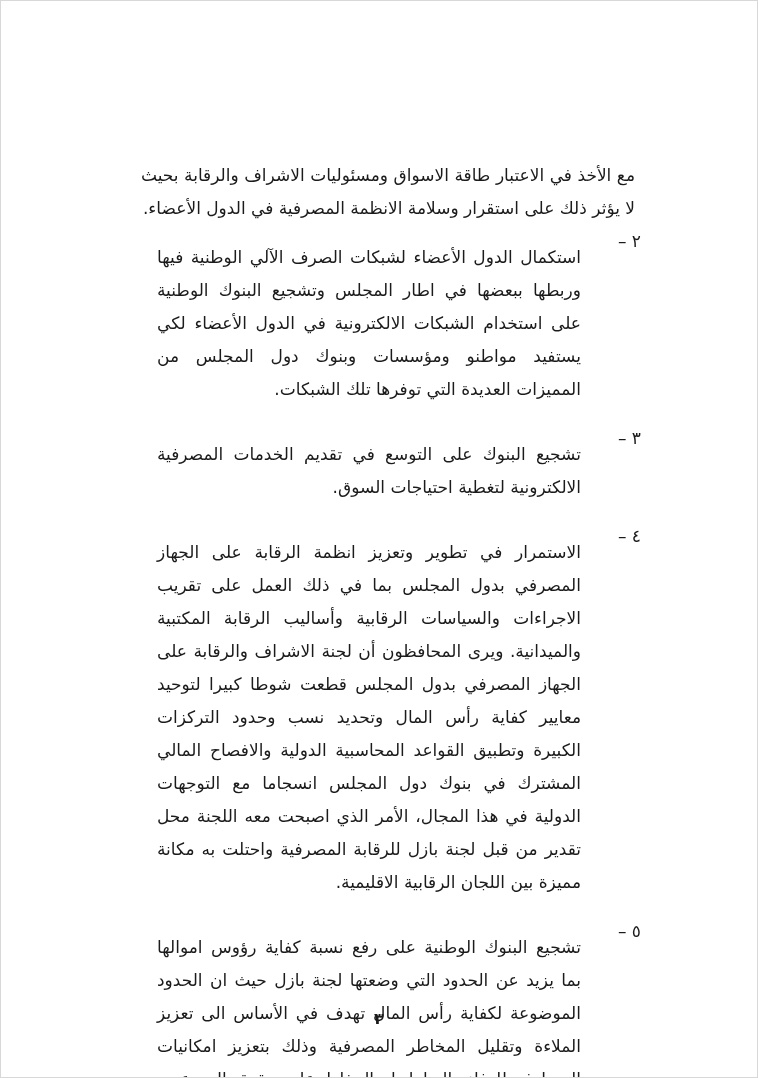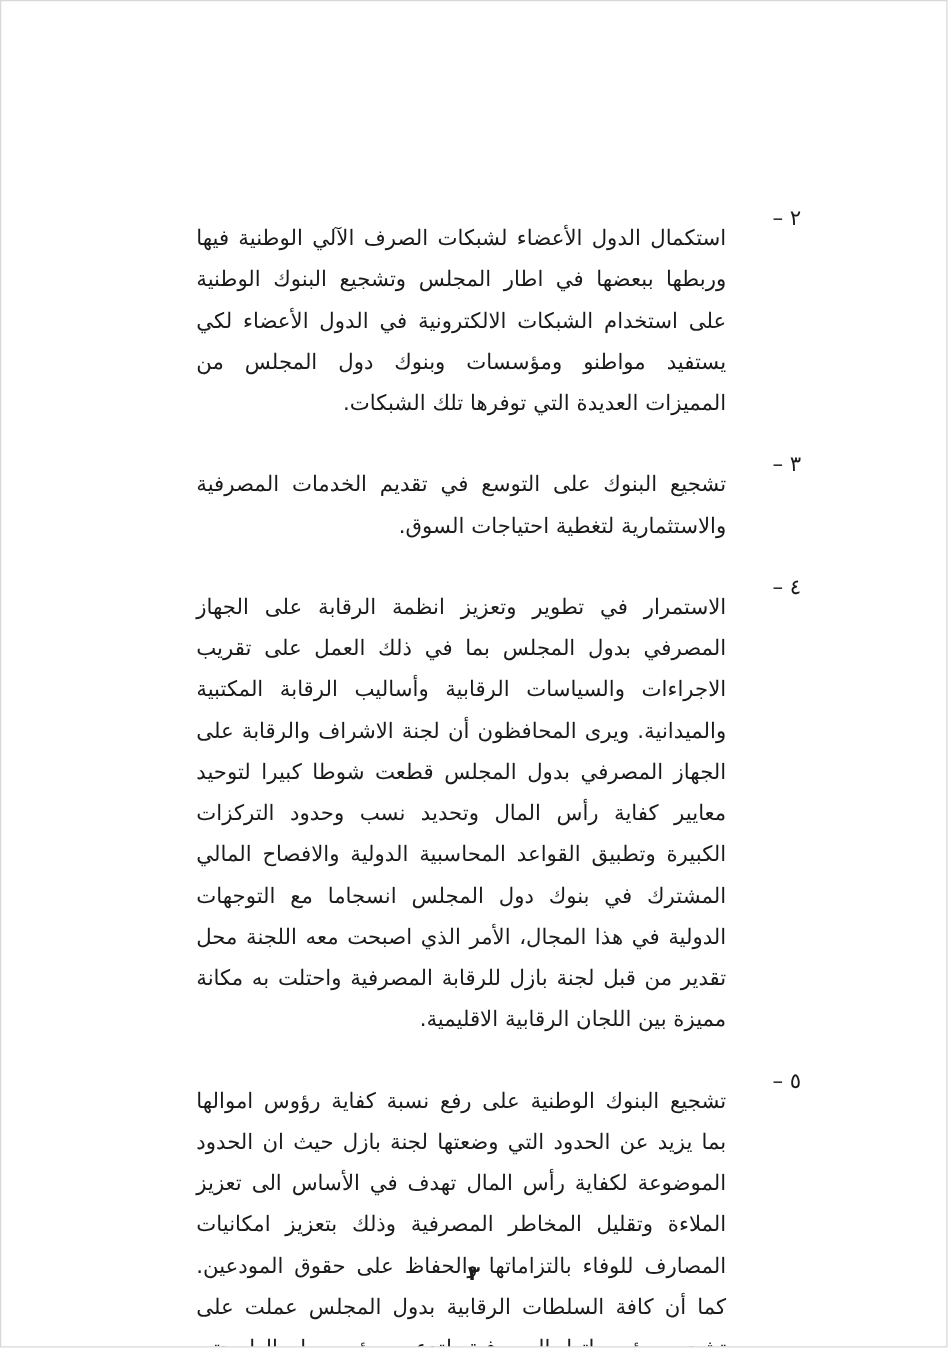--- a/index.html
+++ b/index.html
@@ -63,29 +63,30 @@
     font-weight: bold;
     direction: rtl;
   }
 </style>
 </head>
 <body>
 
 <div class="doc">
   <div class="content">
 
+    <p class="para intro">مع الأخذ في الاعتبار طاقة الاسواق ومسئوليات الاشراف والرقابة بحيث لا يؤثر ذلك على استقرار وسلامة الانظمة المصرفية في الدول الأعضاء.</p>
 
     <div class="item">
       <span class="num">٢ –</span>
       <p class="item-text">استكمال الدول الأعضاء لشبكات الصرف الآلي الوطنية فيها وربطها ببعضها في اطار المجلس وتشجيع البنوك الوطنية على استخدام الشبكات الالكترونية في الدول الأعضاء لكي يستفيد مواطنو ومؤسسات وبنوك دول المجلس من المميزات العديدة التي توفرها تلك الشبكات.</p>
     </div>
 
     <div class="item">
       <span class="num">٣ –</span>
-      <p class="item-text">تشجيع البنوك على التوسع في تقديم الخدمات المصرفية والاستثمارية لتغطية احتياجات السوق.</p>
+      <p class="item-text">تشجيع البنوك على التوسع في تقديم الخدمات المصرفية الالكترونية لتغطية احتياجات السوق.</p>
     </div>
 
     <div class="item">
       <span class="num">٤ –</span>
       <p class="item-text">الاستمرار في تطوير وتعزيز انظمة الرقابة على الجهاز المصرفي بدول المجلس بما في ذلك العمل على تقريب الاجراءات والسياسات الرقابية وأساليب الرقابة المكتبية والميدانية. ويرى المحافظون أن لجنة الاشراف والرقابة على الجهاز المصرفي بدول المجلس قطعت شوطا كبيرا لتوحيد معايير كفاية رأس المال وتحديد نسب وحدود التركزات الكبيرة وتطبيق القواعد المحاسبية الدولية والافصاح المالي المشترك في بنوك دول المجلس انسجاما مع التوجهات الدولية في هذا المجال، الأمر الذي اصبحت معه اللجنة محل تقدير من قبل لجنة بازل للرقابة المصرفية واحتلت به مكانة مميزة بين اللجان الرقابية الاقليمية.</p>
     </div>
 
     <div class="item">
       <span class="num">٥ –</span>
       <p class="item-text">تشجيع البنوك الوطنية على رفع نسبة كفاية رؤوس اموالها بما يزيد عن الحدود التي وضعتها لجنة بازل حيث ان الحدود الموضوعة لكفاية رأس المال تهدف في الأساس الى تعزيز الملاءة وتقليل المخاطر المصرفية وذلك بتعزيز امكانيات المصارف للوفاء بالتزاماتها والحفاظ على حقوق المودعين. كما أن كافة السلطات الرقابية بدول المجلس عملت على تشجيع مؤسساتها المصرفية لتدعيم رؤوس اموالها حتى اصبحت هذه المؤسسات تتمتع بملاءة عالية</p>

